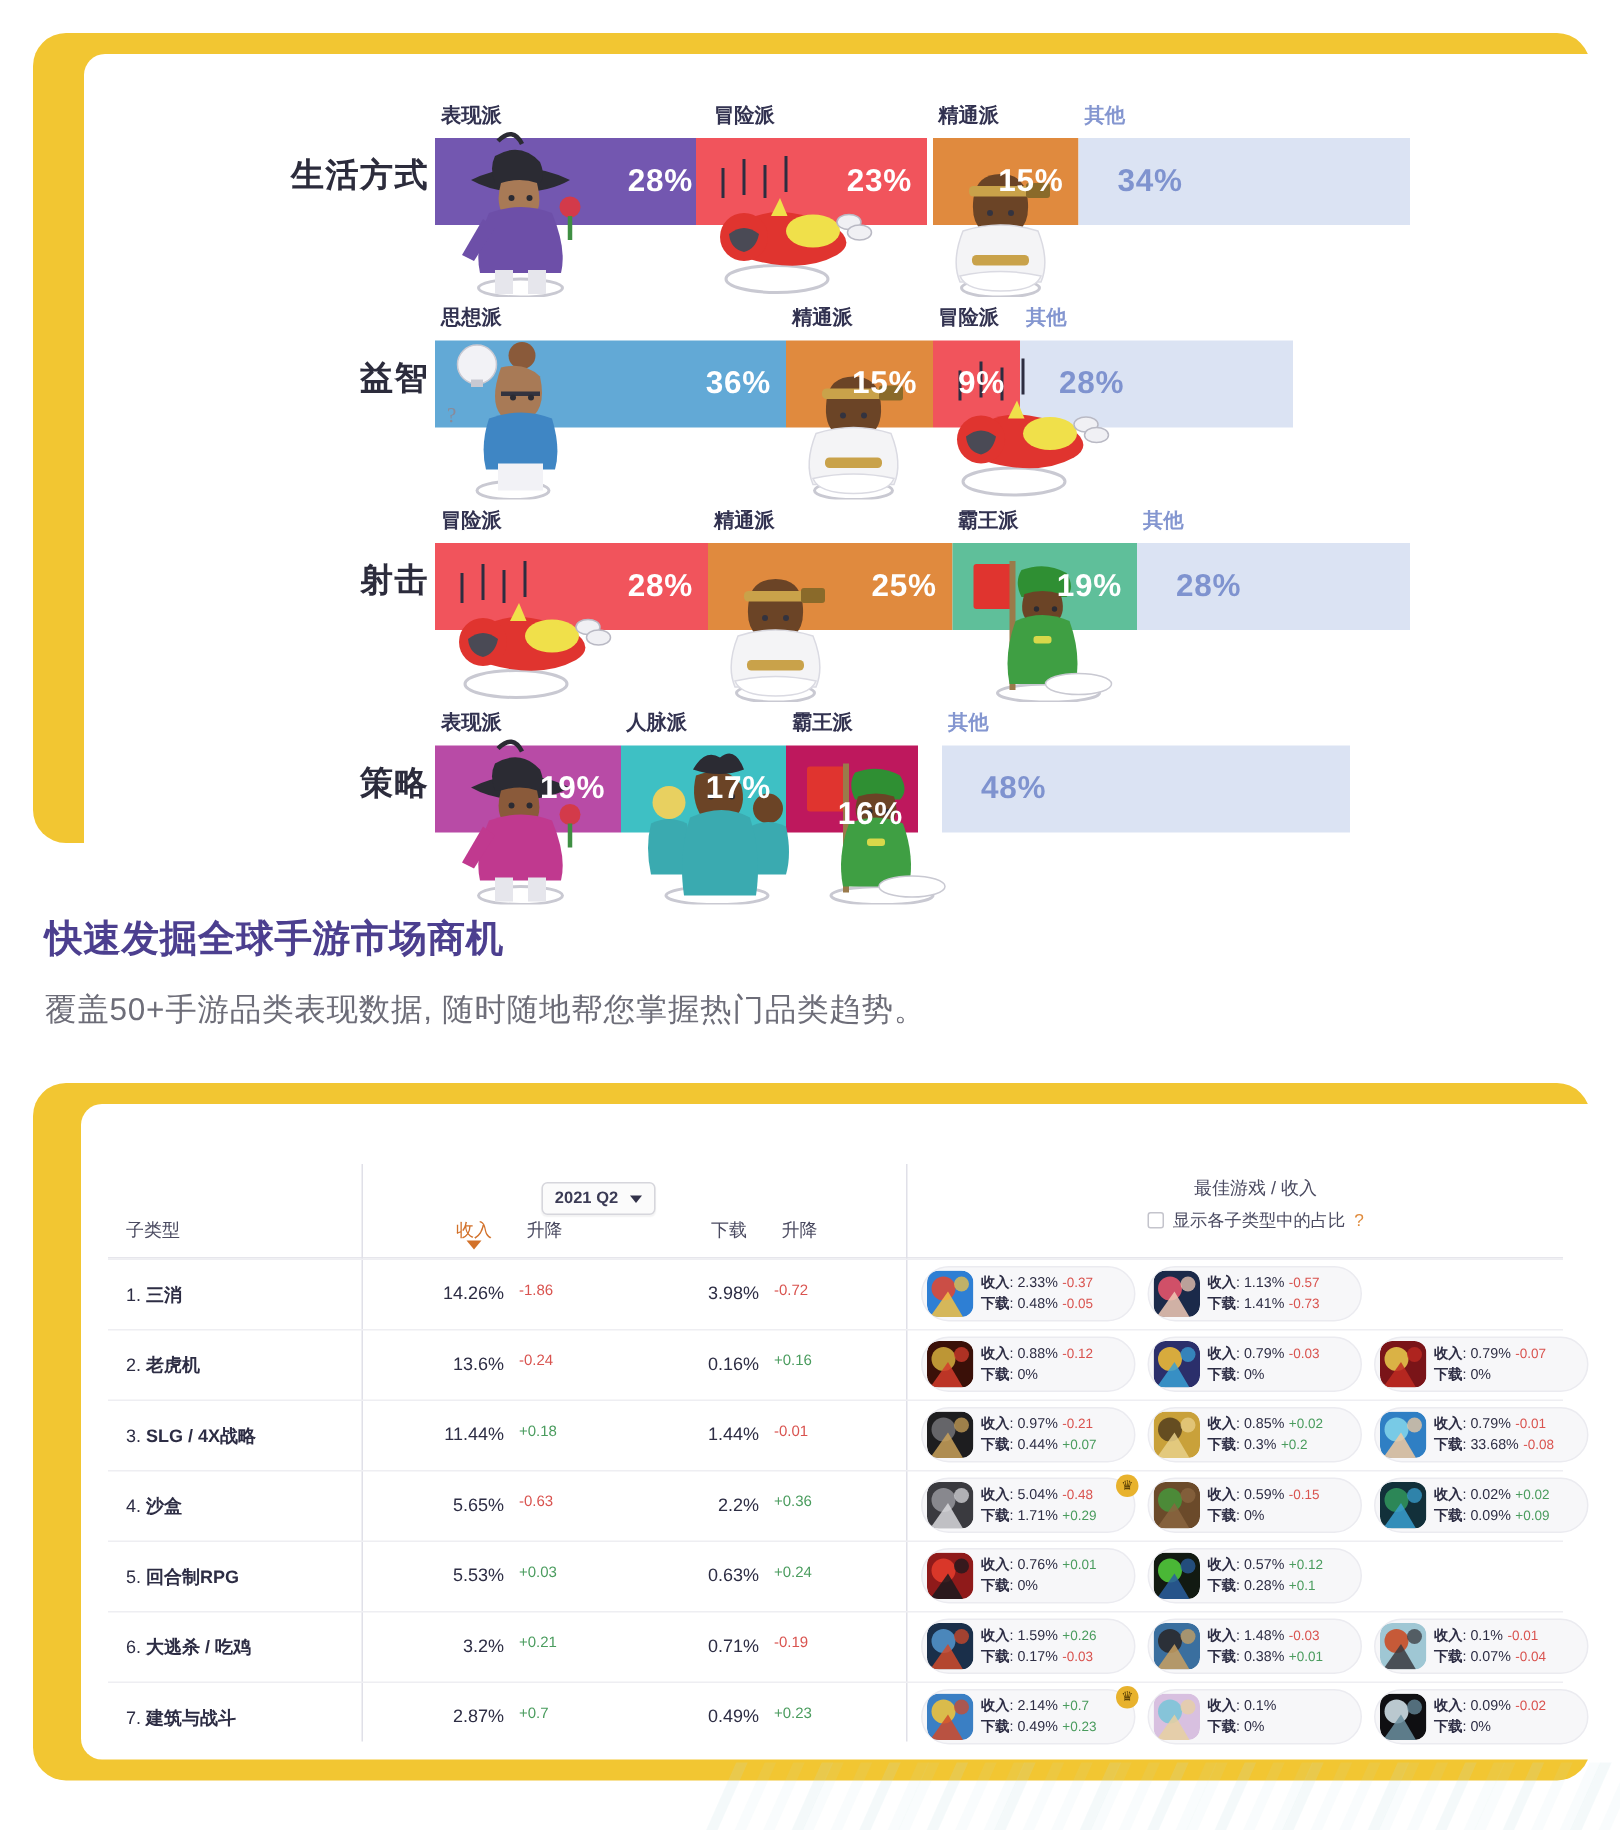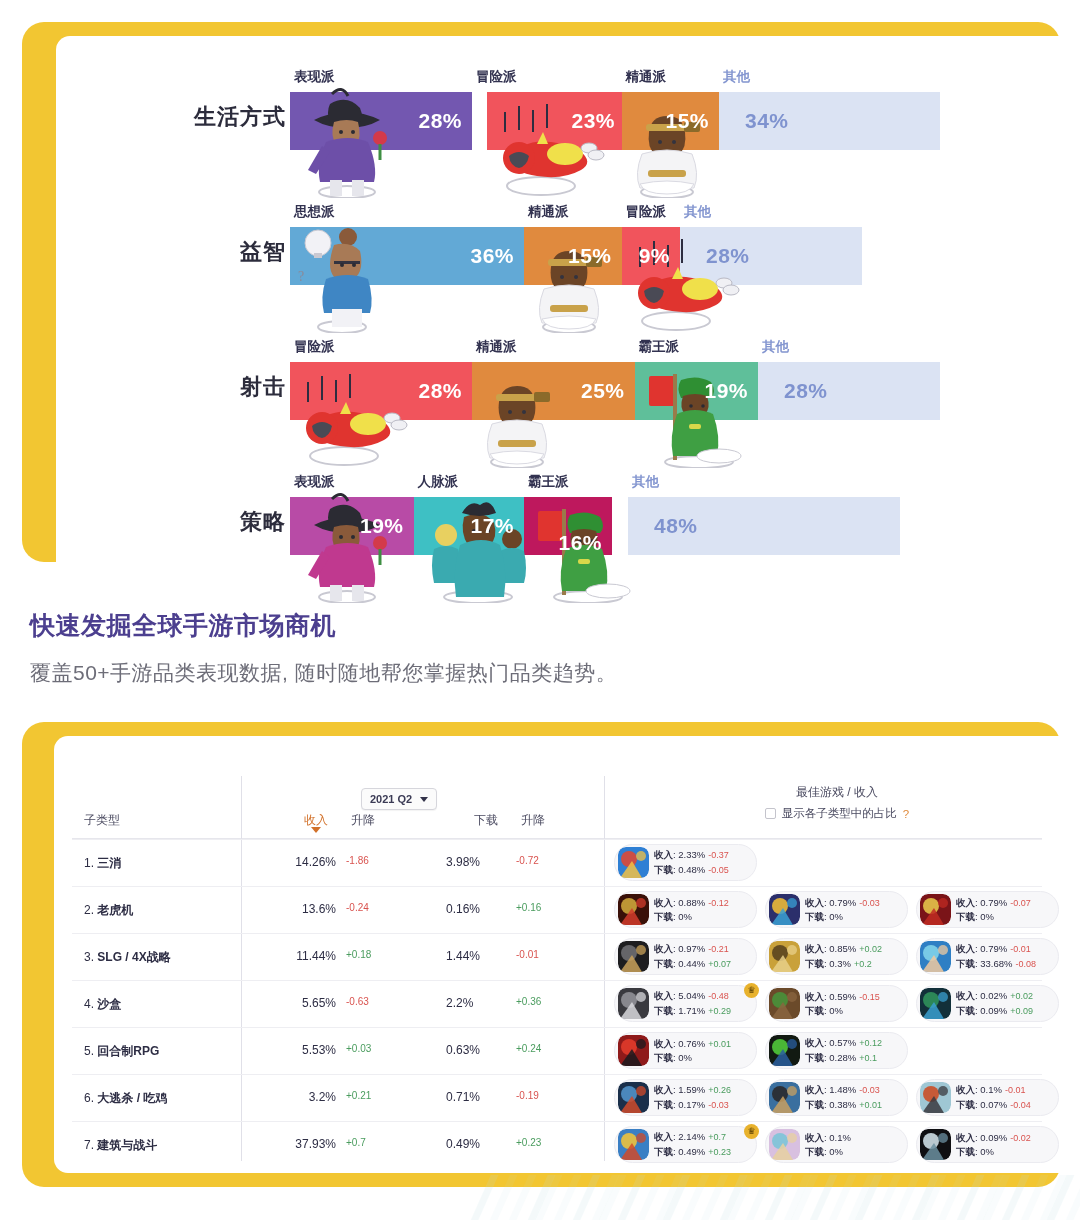--- a/index.html
+++ b/index.html
@@ -149,21 +149,21 @@
   .vline { position: absolute; left: 187px; top: 40px; width: 1px; height: 385px; background: #e0e0e8; }
   .vline2 { position: absolute; left: 550px; top: 40px; width: 1px; height: 385px; background: #e0e0e8; }
 
   .trow { position: absolute; left: 0; width: 1006px; height: 47px; }
   .trow .rsep { position: absolute; left: 18px; top: 0; width: 970px; height: 1px; background: #eeeef2; }
   .cell { position: absolute; top: 16px; font-size: 12px; white-space: nowrap; }
   .cell.name { left: 30px; color: #2d2d44; }
   .cell.name b { font-weight: bold; }
   .cell.v-rev { left: 222px; width: 60px; text-align: right; color: #2d2d44; }
   .cell.d-rev { left: 292px; width: 46px; text-align: left; font-size: 10px; }
-  .cell.v-dl  { left: 392px; width: 60px; text-align: left; color: #2d2d44; }
+  .cell.v-dl  { left: 392px; width: 60px; text-align: right; color: #2d2d44; }
   .cell.d-dl  { left: 462px; width: 46px; text-align: left; font-size: 10px; }
   .up { color: #4a9c5e; }
   .down { color: #d9534f; }
 
   .games { position: absolute; left: 560px; top: 5px; width: 446px; height: 40px;
            display: flex; gap: 8px; }
   .gcard {
     width: 143px; height: 37px;
     background: #f7f7f9;
     border: 1px solid #ebebf0;
@@ -218,21 +218,21 @@
     <circle cx="88" cy="52" r="7" fill="#d33a4a"></circle>
     <path d="M88 58 l0 16" stroke="#3f8f43" stroke-width="3"></path>
     <rect x="38" y="94" width="12" height="16" fill="#e6e6ec"></rect>
     <rect x="60" y="94" width="12" height="16" fill="#e6e6ec"></rect>
     <circle cx="49" cy="46" r="2" fill="#2b2b33"></circle>
                     <circle cx="61" cy="46" r="2" fill="#2b2b33"></circle>
   </svg>
                 </div>
                 <span class="pct">28%</span>
               </div>
-              <div class="seg" style="left: 197px; width: 138px; background: rgb(241, 84, 92);">
+              <div class="seg" style="left: 174px; width: 154px; background: rgb(241, 84, 92);">
                 <div class="chr" style="left: 2px;">
                   <svg width="120" height="96" viewBox="0 0 120 96">
       <g>
         <ellipse cx="52" cy="84" rx="34" ry="9" fill="none" stroke="#c9c9d2" stroke-width="2"></ellipse>
         <path d="M18 58 q16 -22 44 -18 q26 4 34 14 q6 8 -4 14 q-18 10 -44 6 q-26 -4 -30 -16z" fill="#e0342f"></path>
         <ellipse cx="76" cy="52" rx="18" ry="11" fill="#f0e04a"></ellipse>
         <circle cx="30" cy="56" r="16" fill="#e0342f"></circle>
         <path d="M20 54 q10 -8 20 0 q-2 10 -10 12 q-9 -2 -10 -12z" fill="#4a4a55"></path>
         <path d="M48 42 l6 -12 l5 12 z" fill="#f0e04a"></path>
         <ellipse cx="100" cy="46" rx="8" ry="5" fill="#f0f0f4" stroke="#b9b9c4"></ellipse>
@@ -542,20 +542,33 @@
     <circle cx="11" cy="12" r="8" fill="#d94a3a" opacity=".92"></circle>
     <path d="M2 31 L14 14 L24 31 Z" fill="#f2c144" opacity=".85"></path>
     <circle cx="23" cy="9" r="5" fill="#f2c144" opacity=".75"></circle>
   </svg></span>
 
       <span class="gstats">
         <div><span class="lbl">收入</span>: <span>2.33%</span><span class="delta down">-0.37</span></div>
         <div class="dl"><span class="lbl">下载</span>: <span>0.48%</span><span class="delta down">-0.05</span></div>
       </span>
               </div>
+              <div class="gcard">
+      <span class="gicon"><svg width="31" height="31" viewBox="0 0 31 31">
+    <rect width="31" height="31" rx="8" fill="#1b2a4a"></rect>
+    <circle cx="11" cy="12" r="8" fill="#e0546a" opacity=".92"></circle>
+    <path d="M2 31 L14 14 L24 31 Z" fill="#f0c9b5" opacity=".85"></path>
+    <circle cx="23" cy="9" r="5" fill="#f0c9b5" opacity=".75"></circle>
+  </svg></span>
+
+      <span class="gstats">
+        <div><span class="lbl">收入</span>: <span>1.13%</span><span class="delta down">-0.57</span></div>
+        <div class="dl"><span class="lbl">下载</span>: <span>1.41%</span><span class="delta down">-0.73</span></div>
+      </span>
+              </div>
             </div>
           </div>
           <div class="trow" style="top: 150px;">
     <div class="rsep"></div>
     <div class="cell name">2. <b>老虎机</b></div>
     <div class="cell v-rev">13.6%</div>
     <div class="cell d-rev down">-0.24</div>
     <div class="cell v-dl">0.16%</div>
     <div class="cell d-dl up">+0.16</div>
   <div class="games">
@@ -779,21 +792,21 @@
       <span class="gstats">
         <div><span class="lbl">收入</span>: <span>0.1%</span><span class="delta down">-0.01</span></div>
         <div class="dl"><span class="lbl">下载</span>: <span>0.07%</span><span class="delta down">-0.04</span></div>
       </span>
               </div>
             </div>
           </div>
           <div class="trow" style="top: 385px;">
     <div class="rsep"></div>
     <div class="cell name">7. <b>建筑与战斗</b></div>
-    <div class="cell v-rev">37.93%</div>
+    <div class="cell v-rev">2.87%</div>
     <div class="cell d-rev up">+0.7</div>
     <div class="cell v-dl">0.49%</div>
     <div class="cell d-dl up">+0.23</div>
   <div class="games">
               <div class="gcard">
       <span class="gicon"><svg width="31" height="31" viewBox="0 0 31 31">
     <rect width="31" height="31" rx="8" fill="#3a7fc4"></rect>
     <circle cx="11" cy="12" r="8" fill="#e8c040" opacity=".92"></circle>
     <path d="M2 31 L14 14 L24 31 Z" fill="#d04a2a" opacity=".85"></path>
     <circle cx="23" cy="9" r="5" fill="#d04a2a" opacity=".75"></circle>

